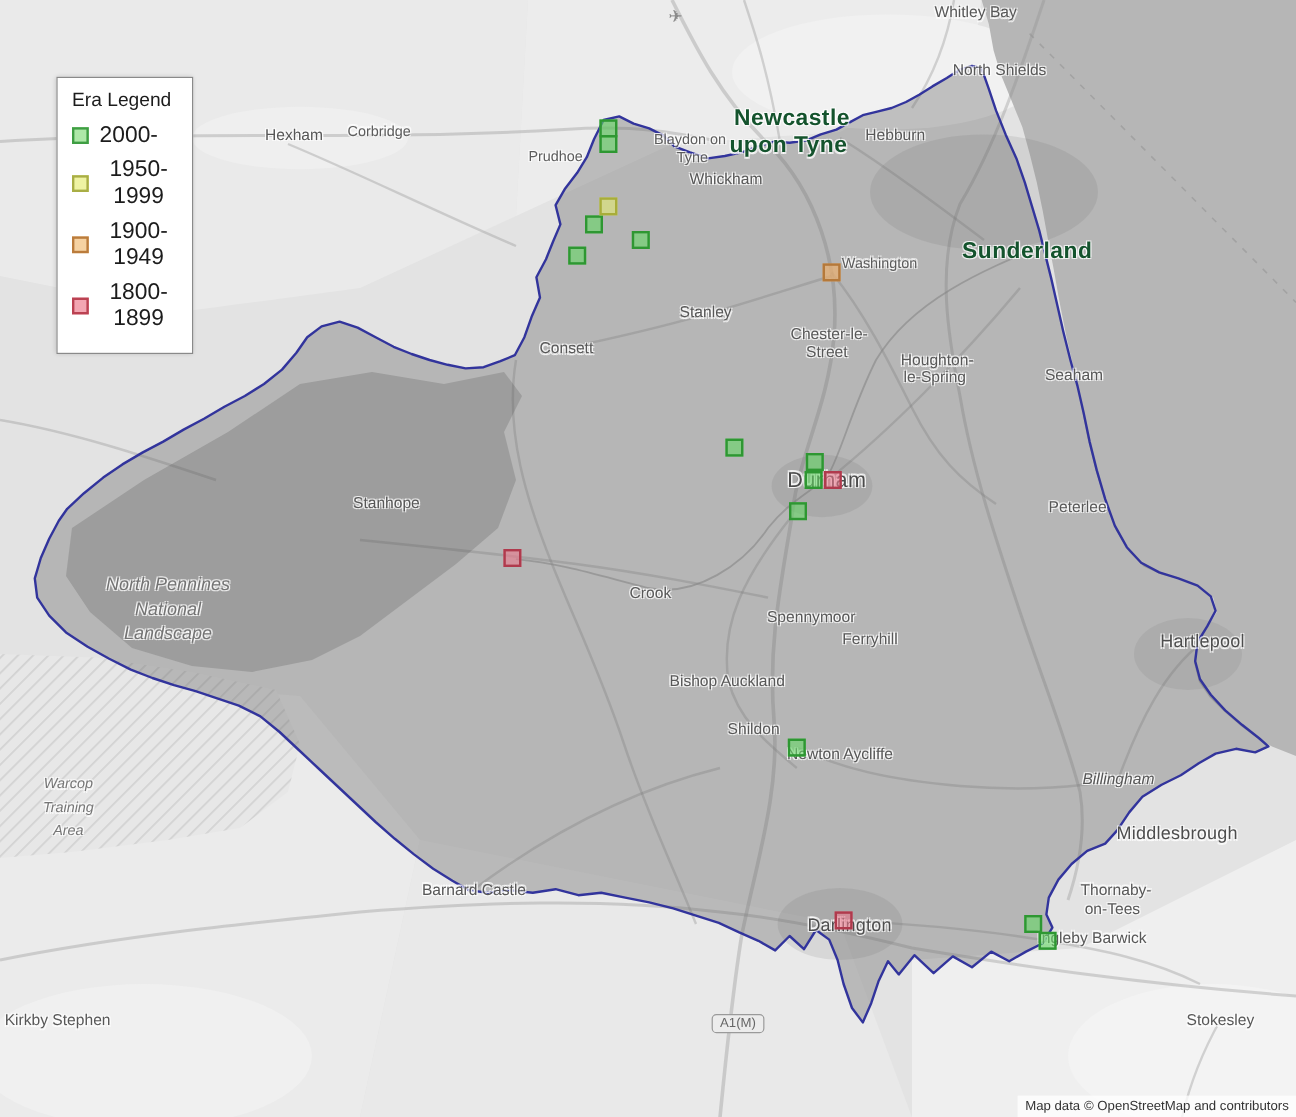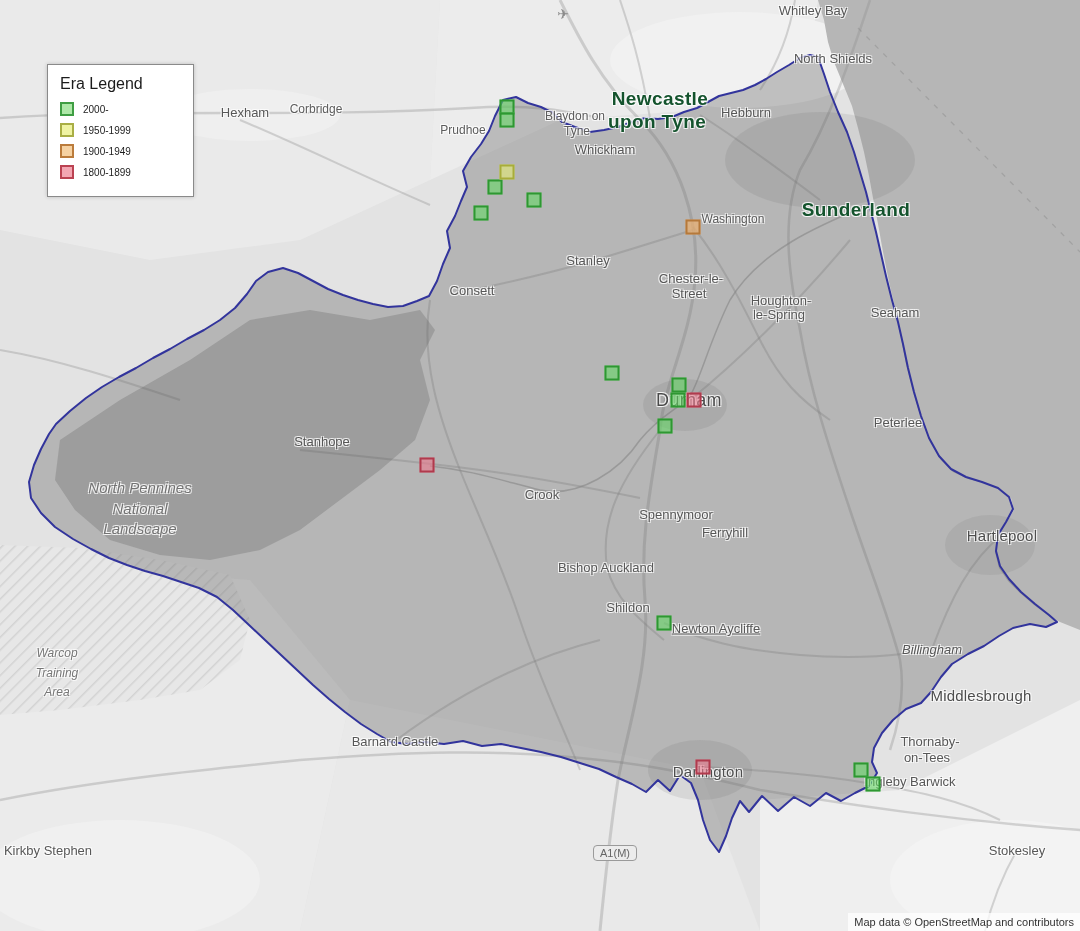--- a/index.html
+++ b/index.html
@@ -13,24 +13,24 @@
                 -1px 1px 0 rgba(255,255,255,.7),1px 1px 0 rgba(255,255,255,.7);}
   .city{font-size:19px;color:#14532d;letter-spacing:.4px;font-weight:bold;}
   .city-md{font-size:18px;color:#4a4a4a;letter-spacing:.3px;}
   .city-sm{font-size:15px;color:#4d4d4d;letter-spacing:.2px;}
   .town{font-size:13px;}
   .town-sm{font-size:12px;color:#5c5c5c;}
   .area{font-size:15px;font-style:italic;color:#737373;}
   .area-sm{font-size:12px;font-style:italic;color:#767676;}
   .marker{position:absolute;width:15px;height:15px;transform:translate(-50%,-50%);
           border:2px solid;box-sizing:border-box;cursor:pointer;}
-  .legend{position:absolute;left:47px;top:64px;width:147px;background:#fff;border:1px solid #8a8a8a;
+  .legend{position:absolute;left:47px;top:64px;width:114px;background:#fff;border:1px solid #8a8a8a;
           box-shadow:0 0 4px rgba(0,0,0,.2);padding:10px 12px;box-sizing:border-box;z-index:30;color:#1c1c1c;}
   .legend-title{font-size:16px;margin-bottom:9px;}
-  .legend-item{display:flex;align-items:center;gap:9px;font-size:10px;margin:7px 0;text-align:center;}
+  .legend-item{display:flex;align-items:center;gap:9px;font-size:19px;margin:7px 0;text-align:center;}
   .chip{width:14px;height:14px;border:2px solid;box-sizing:border-box;display:inline-block;flex:0 0 auto;}
   .attribution{position:absolute;right:0;bottom:0;background:rgba(255,255,255,.75);font-size:11px;
                color:#333;padding:3px 6px;z-index:30;}
   .road-badge{position:absolute;left:615px;top:853px;transform:translate(-50%,-50%);background:#ececec;
               border:1px solid #9a9a9a;border-radius:4px;font-size:11px;color:#666;padding:1px 6px;z-index:6;}
   .airplane{position:absolute;left:563px;top:14px;transform:translate(-50%,-50%);color:#8b8b8b;
             font-size:14px;z-index:6;}
 </style>
 </head>
 <body>
@@ -113,30 +113,30 @@
       <span class="map-label town-sm" style="left: 733px; top: 219px;">Washington</span>
       <span class="map-label city" style="left: 856px; top: 210px;">Sunderland</span>
       <span class="map-label town" style="left: 588px; top: 260px;">Stanley</span>
       <span class="map-label town" style="left: 472px; top: 290px;">Consett</span>
       <span class="map-label town" style="left: 691px; top: 278px;">Chester-le-</span>
       <span class="map-label town" style="left: 689px; top: 293px;">Street</span>
       <span class="map-label town" style="left: 781px; top: 300px;">Houghton-</span>
       <span class="map-label town" style="left: 779px; top: 314px;">le-Spring</span>
       <span class="map-label town" style="left: 895px; top: 312px;">Seaham</span>
       <span class="map-label town" style="left: 898px; top: 422px;">Peterlee</span>
-      <span class="map-label town" style="left: 322px; top: 441px;">Stanhope</span>
+      <span class="map-label town" style="left: 322px; top: 419px;">Stanhope</span>
       <span class="map-label area" style="left: 140px; top: 487px;">North Pennines</span>
       <span class="map-label area" style="left: 140px; top: 508px;">National</span>
       <span class="map-label area" style="left: 140px; top: 528px; text-align: right;">Landscape</span>
       <span class="map-label town" style="left: 542px; top: 494px;">Crook</span>
       <span class="map-label town" style="left: 669px; top: 514px; padding-left: 14px;">Spennymoor</span>
       <span class="map-label town" style="left: 712px; top: 532px; padding-left: 26px;">Ferryhill</span>
       <span class="map-label town" style="left: 606px; top: 567px;">Bishop Auckland</span>
       <span class="map-label town" style="left: 628px; top: 607px;">Shildon</span>
-      <span class="map-label town" style="left: 716px; top: 628px; text-decoration: underline;">Newton Aycliffe</span>
+      <span class="map-label town" style="left: 700px; top: 628px;">Newton Aycliffe</span>
       <span class="map-label city-sm" style="left: 1002px; top: 535px;">Hartlepool</span>
       <span class="map-label town" style="left: 932px; top: 649px; font-style: italic;">Billingham</span>
       <span class="map-label city-sm" style="left: 981px; top: 695px;">Middlesbrough</span>
       <span class="map-label area-sm" style="left: 57px; top: 653px;">Warcop</span>
       <span class="map-label area-sm" style="left: 57px; top: 673px;">Training</span>
       <span class="map-label area-sm" style="left: 57px; top: 692px;">Area</span>
       <span class="map-label town" style="left: 395px; top: 741px;">Barnard Castle</span>
       <span class="map-label city-sm" style="left: 708px; top: 771px;">Darlington</span>
       <span class="map-label town" style="left: 930px; top: 741px;">Thornaby-</span>
       <span class="map-label town" style="left: 927px; top: 757px;">on-Tees</span>

